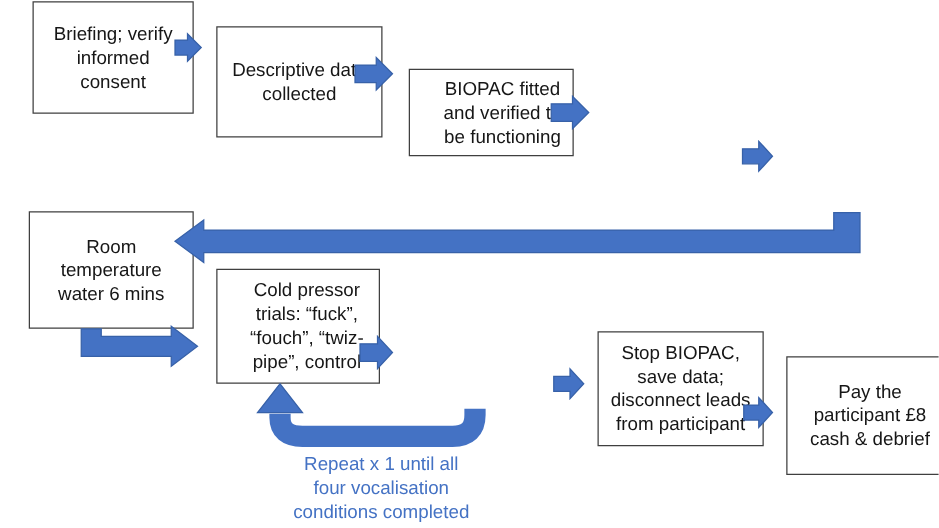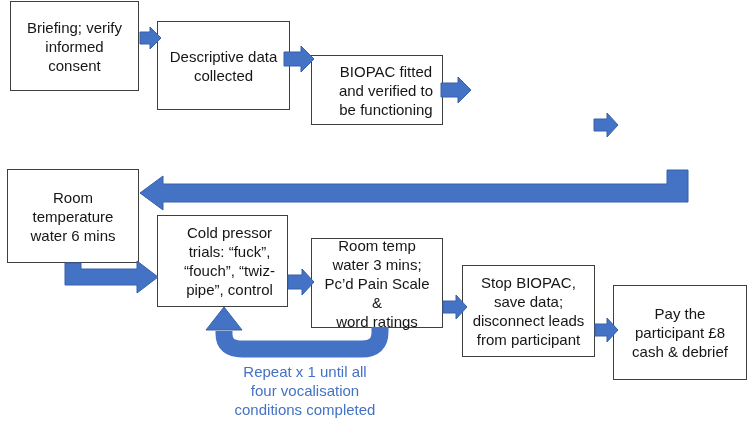--- a/index.html
+++ b/index.html
@@ -9,21 +9,21 @@
   html,body{margin:0;padding:0;background:var(--background);}
   .canvas{
     position:relative;width:751px;height:422px;background:var(--background);
     font-family:"Liberation Sans",sans-serif;overflow:hidden;
   }
   .box{
     position:absolute;box-sizing:border-box;background:var(--box_bg);
     border:1.5px solid var(--box_border);
     display:flex;align-items:center;justify-content:center;
     text-align:center;font-size:15px;line-height:19px;color:var(--text);
-    white-space:pre-line;padding:2px 6px;z-index:1;
+    white-space:pre-line;padding:2px 6px;z-index:1;margin-left:16px;
   }
   .b1{left:10px;top:1px;width:129px;height:90px;}
   .b2{left:157px;top:21px;width:133px;height:89px;}
   .b3{left:311px;top:55px;width:132px;height:70px;padding-left:24px;}
   .b4{left:462px;top:55px;width:132px;height:92px;}
   .b5{left:613px;top:78px;width:134px;height:92px;}
   .b6{left:7px;top:169px;width:132px;height:94px;}
   .b7{left:157px;top:215px;width:131px;height:92px;padding-left:20px;}
   .b8{left:311px;top:238px;width:132px;height:90px;}
   .b9{left:462px;top:265px;width:133px;height:92px;}
@@ -51,24 +51,20 @@
   <div class="box b3">BIOPAC fitted
 and verified to
 be functioning</div>
   <div class="box b6">Room
 temperature
 water 6 mins</div>
   <div class="box b7">Cold pressor
 trials: “fuck”,
 “fouch”, “twiz-
 pipe”, control</div>
-  <div class="box b8">Room temp
-water 3 mins;
-Pc’d Pain Scale &amp;
-word ratings</div>
   <div class="box b9">Stop BIOPAC,
 save data;
 disconnect leads
 from participant</div>
   <div class="box b10">Pay the
 participant £8
 cash &amp; debrief</div>
 
   <div class="loop-note">Repeat x 1 until all
 four vocalisation

